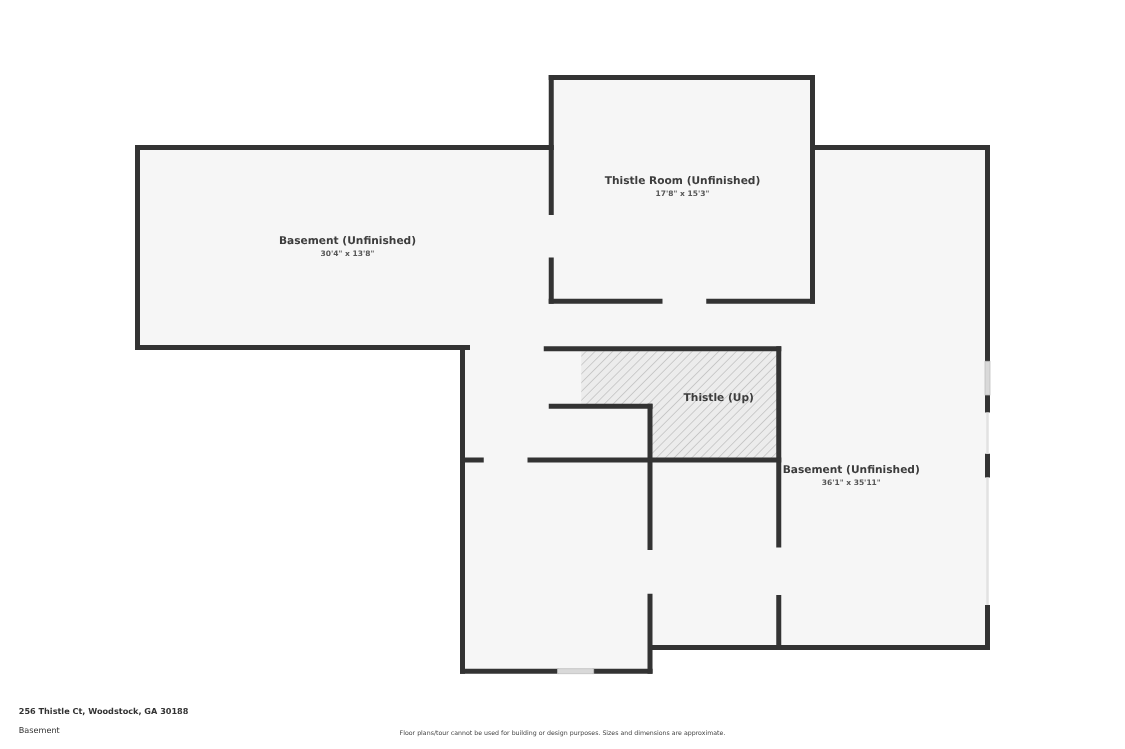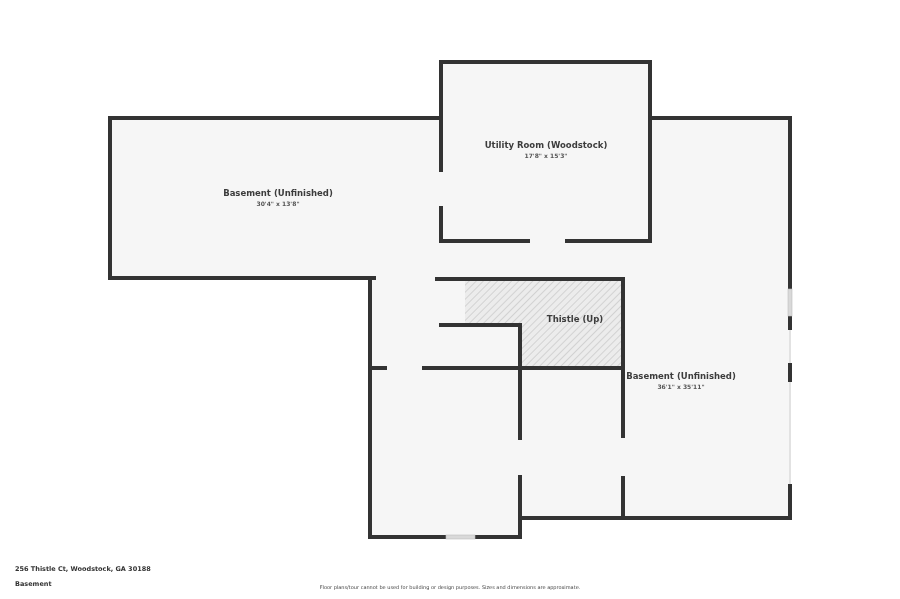--- a/index.html
+++ b/index.html
@@ -6,21 +6,21 @@
   body { width: 900px; height: 599px; position: relative; overflow: hidden; font-family: "DejaVu Sans", sans-serif; }
   #plan { position: absolute; left: 0; top: 0; width: 900px; height: 599px; }
   .floor { fill: #f6f6f6; stroke: none; }
   .wall { stroke: #333333; stroke-width: 4; stroke-linecap: square; fill: none; }
   .win { fill: #d9d9d9; stroke: #bdbdbd; stroke-width: 0.6; }
   .glass { stroke: #e2e2e2; stroke-width: 2; fill: none; }
   .room-label { position: absolute; text-align: center; color: #3c3c3c; white-space: nowrap; transform: translateX(-50%); }
   .room-name { font-size: 8.5px; font-weight: bold; display: block; line-height: 11px; }
   .room-dim { font-size: 6px; font-weight: bold; display: block; line-height: 9px; color: #555; }
   .footer-addr { position: absolute; left: 15px; top: 565px; font-size: 6.5px; font-weight: bold; color: #333; }
-  .footer-level { position: absolute; left: 15px; top: 580px; font-size: 6.5px; font-weight: bold; color: #333; }
+  .footer-level { position: absolute; left: 15px; top: 580px; font-size: 6.5px; font-weight: normal; color: #333; }
   .footer-note { position: absolute; left: 450px; top: 584px; transform: translateX(-50%); font-size: 5px; color: #444; white-space: nowrap; }
 </style>
 </head>
 <body>
 
 <svg id="plan" viewBox="0 0 900 599" xmlns="http://www.w3.org/2000/svg">
   <defs>
     <pattern id="hatch" patternUnits="userSpaceOnUse" width="5" height="5" patternTransform="rotate(45)">
       <rect width="5" height="5" fill="#ececec"></rect>
       <line x1="0" y1="0" x2="0" y2="5" stroke="#b8b8b8" stroke-width="1"></line>
@@ -73,21 +73,21 @@
     <line class="glass" x1="790" y1="382" x2="790" y2="484"></line>
     <rect class="win" x="446" y="535" width="29" height="4"></rect>
   </g>
 </svg>
 
 <div class="room-label" style="left:278px; top:188px;">
   <span class="room-name">Basement (Unfinished)</span>
   <span class="room-dim">30'4" x 13'8"</span>
 </div>
 <div class="room-label" style="left:546px; top:140px;">
-  <span class="room-name">Utility Room (Woodstock)</span>
+  <span class="room-name">Thistle Room (Unfinished)</span>
   <span class="room-dim">17'8" x 15'3"</span>
 </div>
 <div class="room-label" style="left:575px; top:314px;">
   <span class="room-name">Thistle (Up)</span>
 </div>
 <div class="room-label" style="left:681px; top:371px;">
   <span class="room-name">Basement (Unfinished)</span>
   <span class="room-dim">36'1" x 35'11"</span>
 </div>
 

